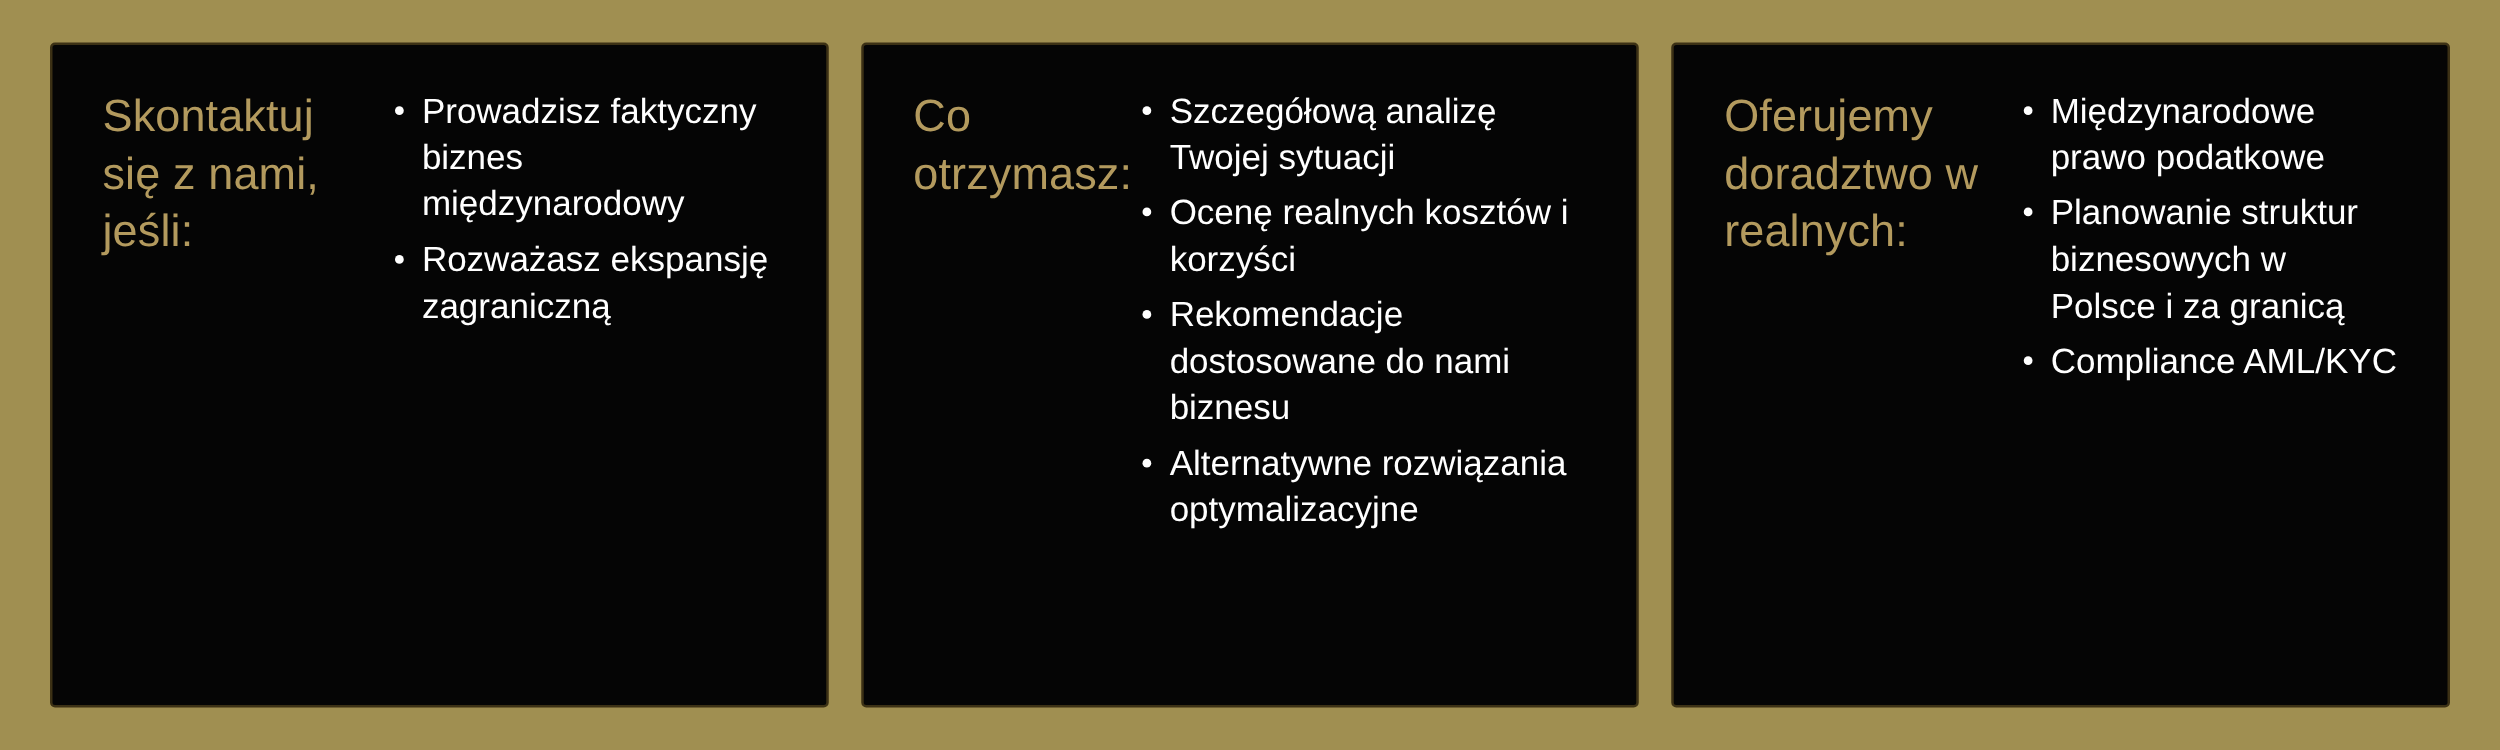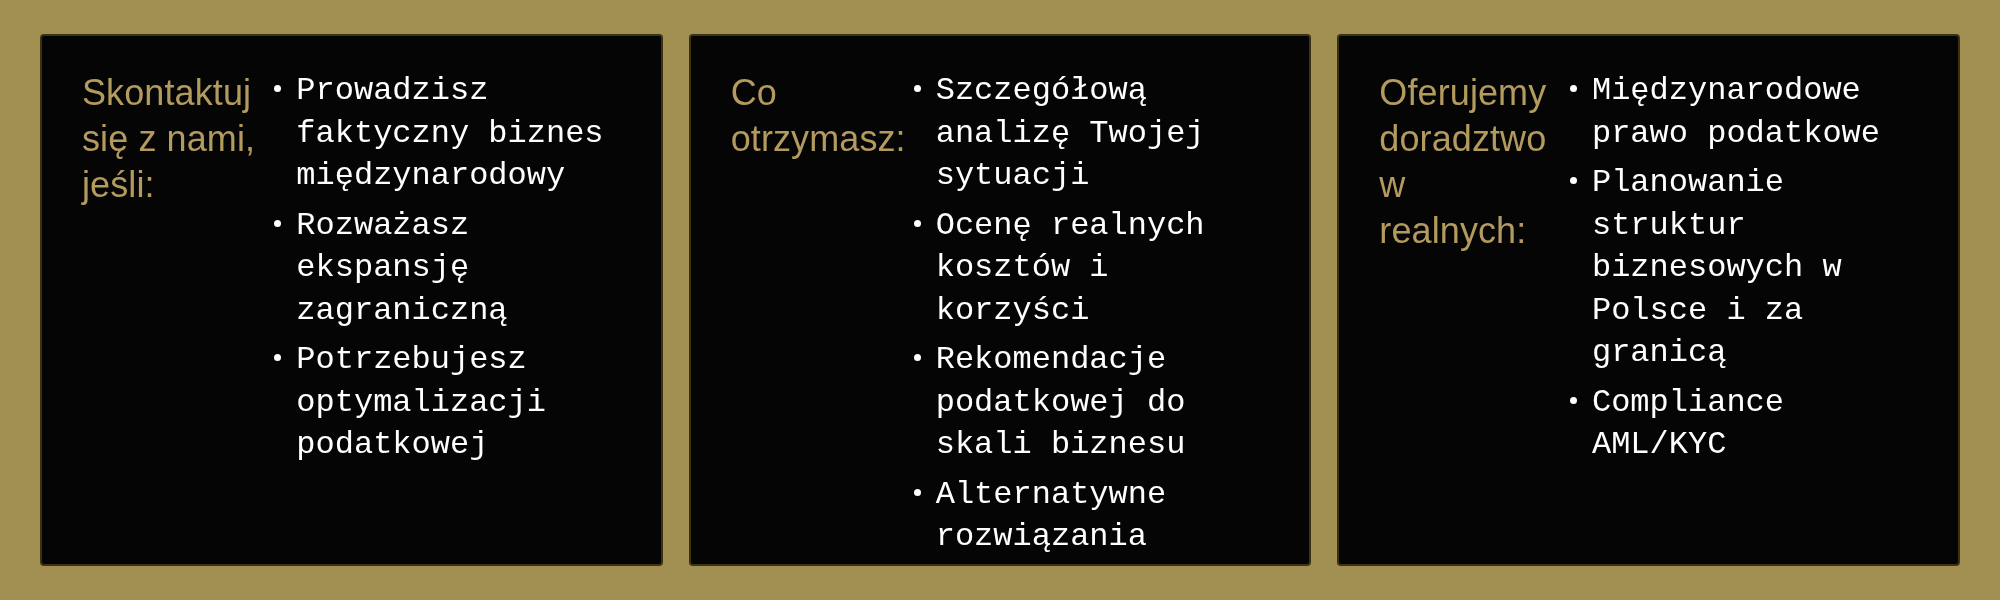--- a/index.html
+++ b/index.html
@@ -42,23 +42,22 @@
     line-height: 1.28;
     font-weight: 400;
     margin: 0 0 30px 0;
     letter-spacing: 0.1px;
   }
   .card-list {
     margin: 0;
     padding: 0;
     list-style: none;
     color: #ffffff;
-    font-size: 32px;
+    font-size: 28px;
     line-height: 1.33;
-    font-family: Liberation Mono, monospace;
   }
   .card-list li {
     position: relative;
     padding-left: 30px;
     margin-bottom: 7px;
     font-weight: 400;
   }
   .card-list li::before {
     content: "";
     position: absolute;
@@ -76,30 +75,29 @@
 </head>
 <body>
 
 <div class="board">
 
   <section class="card card--a">
     <h2 class="card-title">Skontaktuj się z nami, jeśli:</h2>
     <ul class="card-list">
       <li>Prowadzisz faktyczny biznes międzynarodowy</li>
       <li>Rozważasz ekspansję zagraniczną</li>
-      <li>Potrzebujesz optymalizacji podatkowej</li>
     </ul>
   </section>
 
   <section class="card card--b">
     <h2 class="card-title">Co otrzymasz:</h2>
     <ul class="card-list">
       <li>Szczegółową analizę Twojej sytuacji</li>
       <li>Ocenę realnych kosztów i korzyści</li>
-      <li>Rekomendacje podatkowej do skali biznesu</li>
+      <li>Rekomendacje dostosowane do nami biznesu</li>
       <li>Alternatywne rozwiązania optymalizacyjne</li>
     </ul>
   </section>
 
   <section class="card card--c">
     <h2 class="card-title">Oferujemy doradztwo w realnych:</h2>
     <ul class="card-list">
       <li>Międzynarodowe prawo podatkowe</li>
       <li>Planowanie struktur biznesowych w Polsce i za granicą</li>
       <li>Compliance AML/KYC</li>

